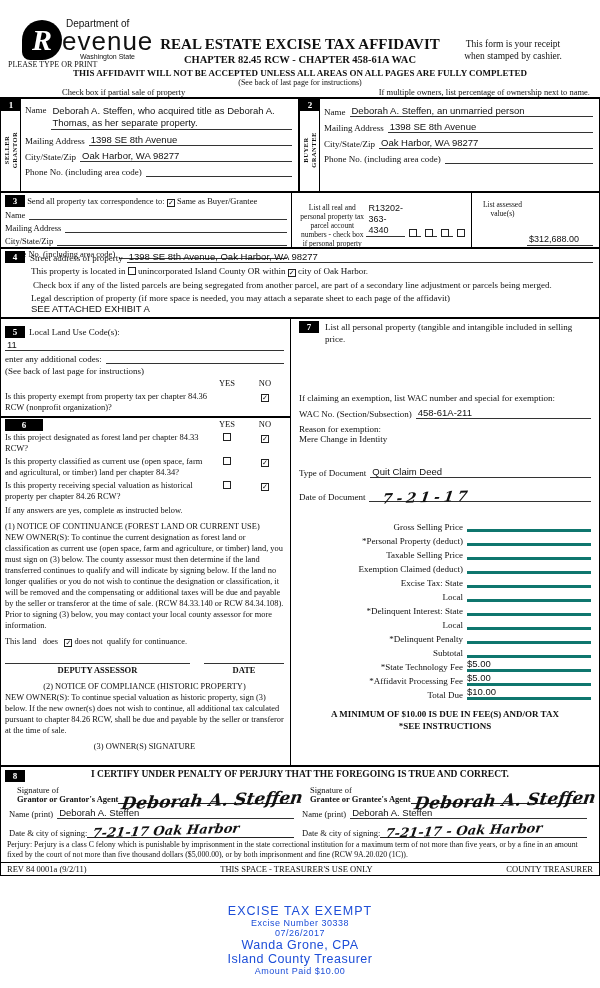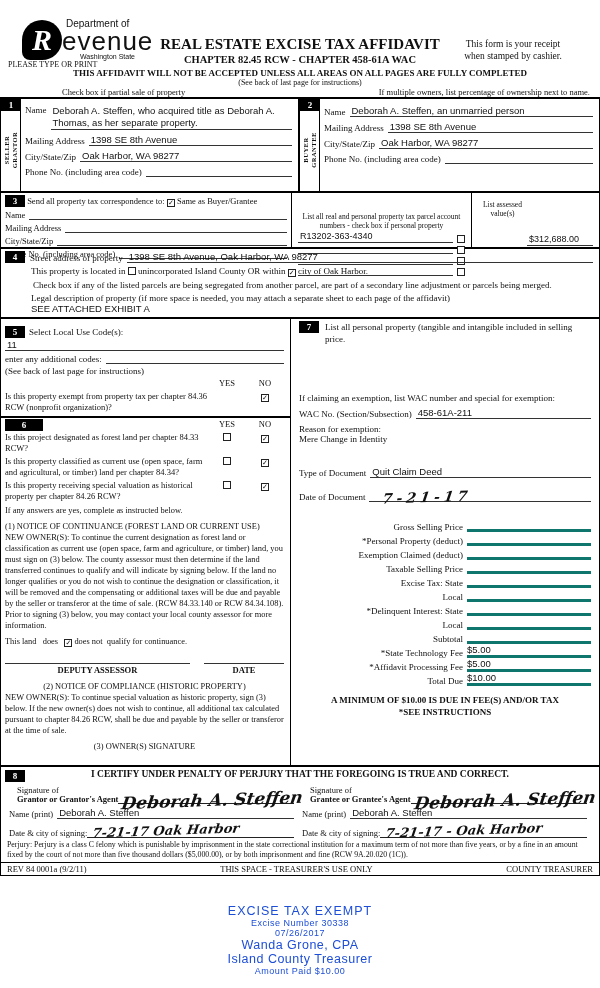--- a/index.html
+++ b/index.html
@@ -42,21 +42,21 @@
   .party.first { border-right:2px solid #000; }
   .sidestrip { width:20px; border-right:1px solid #000; position:relative; }
   .sidestrip .badge { display:block; width:100%; }
   .sidetext { position:absolute; left:50%; top:55%; transform:translate(-50%,-50%) rotate(-90deg); font-size:6.5px; font-weight:bold; letter-spacing:0.5px; text-align:center; line-height:8px; }
   .pfields { flex:1; padding:2px 6px 2px 4px; }
 
   
   .corr { display:flex; height:56px; border-bottom:2px solid #000; font-size:8.5px; }
   .corr-left { width:290px; padding:2px 4px; }
   .corr-left .frow { margin-top:2px; font-size:8.5px; }
-  .corr-mid { width:180px; border-left:1.5px solid #000; padding:19px 6px; display:flex; flex-direction:column; }
+  .corr-mid { width:180px; border-left:1.5px solid #000; padding:10px 6px; display:flex; }
   .corr-right { flex:1; border-left:1.5px solid #000; padding:1px 6px; display:flex; flex-direction:row; }
   .colhead { font-size:7.5px; text-align:center; line-height:9px; }
   .prow { display:flex; align-items:flex-end; margin-top:1px; flex:1; }
   .prow .fill { flex:1; margin-right:4px; min-height:10px; font-size:9px; }
   .vrow .fill { margin-right:0; }
 
   
   .sec4 { border-bottom:2.5px solid #000; padding:2px 6px 3px 4px; font-size:9px; }
   .sec4 .line { margin-top:3px; }
 
@@ -280,21 +280,21 @@
         <span>SEE ATTACHED EXHIBIT A</span>
       </div>
     </div>
 
     <div class="cols">
       <div class="col-l">
 
         <div>
           <div>
             <span class="badge">5</span>
-            <span style="font-size:9px">Select Local Use Code(s):</span>
+            <span style="font-size:9px">Local Land Use Code(s):</span>
           </div>
           <div class="frow" style="margin-top:0">
             <span class="fill" style="flex:1">11</span>
           </div>
           <div class="frow" style="margin-top:2px">
             <span class="lab">enter any additional codes:</span>
             <span class="fill"></span>
           </div>
           <div style="font-size:9px; margin-top:2px">(See back of last page for instructions)</div>
           <div class="yn-head">
@@ -381,41 +381,45 @@
         <div style="margin-top:16px">
           <div class="feerow">
               <span class="fl">Gross Selling Price</span>
               <span class="fv"></span>
             </div>
           <div class="feerow">
               <span class="fl">*Personal Property (deduct)</span>
               <span class="fv"></span>
             </div>
           <div class="feerow">
+              <span class="fl">Taxable Selling Price</span>
+              <span class="fv"></span>
+            </div>
+          <div class="feerow">
               <span class="fl">Exemption Claimed (deduct)</span>
               <span class="fv"></span>
             </div>
           <div class="feerow">
-              <span class="fl">Taxable Selling Price</span>
-              <span class="fv"></span>
-            </div>
-          <div class="feerow">
               <span class="fl">Excise Tax:  State</span>
               <span class="fv"></span>
             </div>
           <div class="feerow">
               <span class="fl">Local</span>
               <span class="fv"></span>
             </div>
           <div class="feerow">
               <span class="fl">*Delinquent Interest:  State</span>
               <span class="fv"></span>
             </div>
           <div class="feerow">
               <span class="fl">Local</span>
+              <span class="fv"></span>
+            </div>
+          <div class="feerow">
+              <span class="fl">*Delinquent Penalty</span>
               <span class="fv"></span>
             </div>
           <div class="feerow">
               <span class="fl">Subtotal</span>
               <span class="fv"></span>
             </div>
           <div class="feerow">
               <span class="fl">*State Technology Fee</span>
               <span class="fv">$5.00</span>
             </div>

